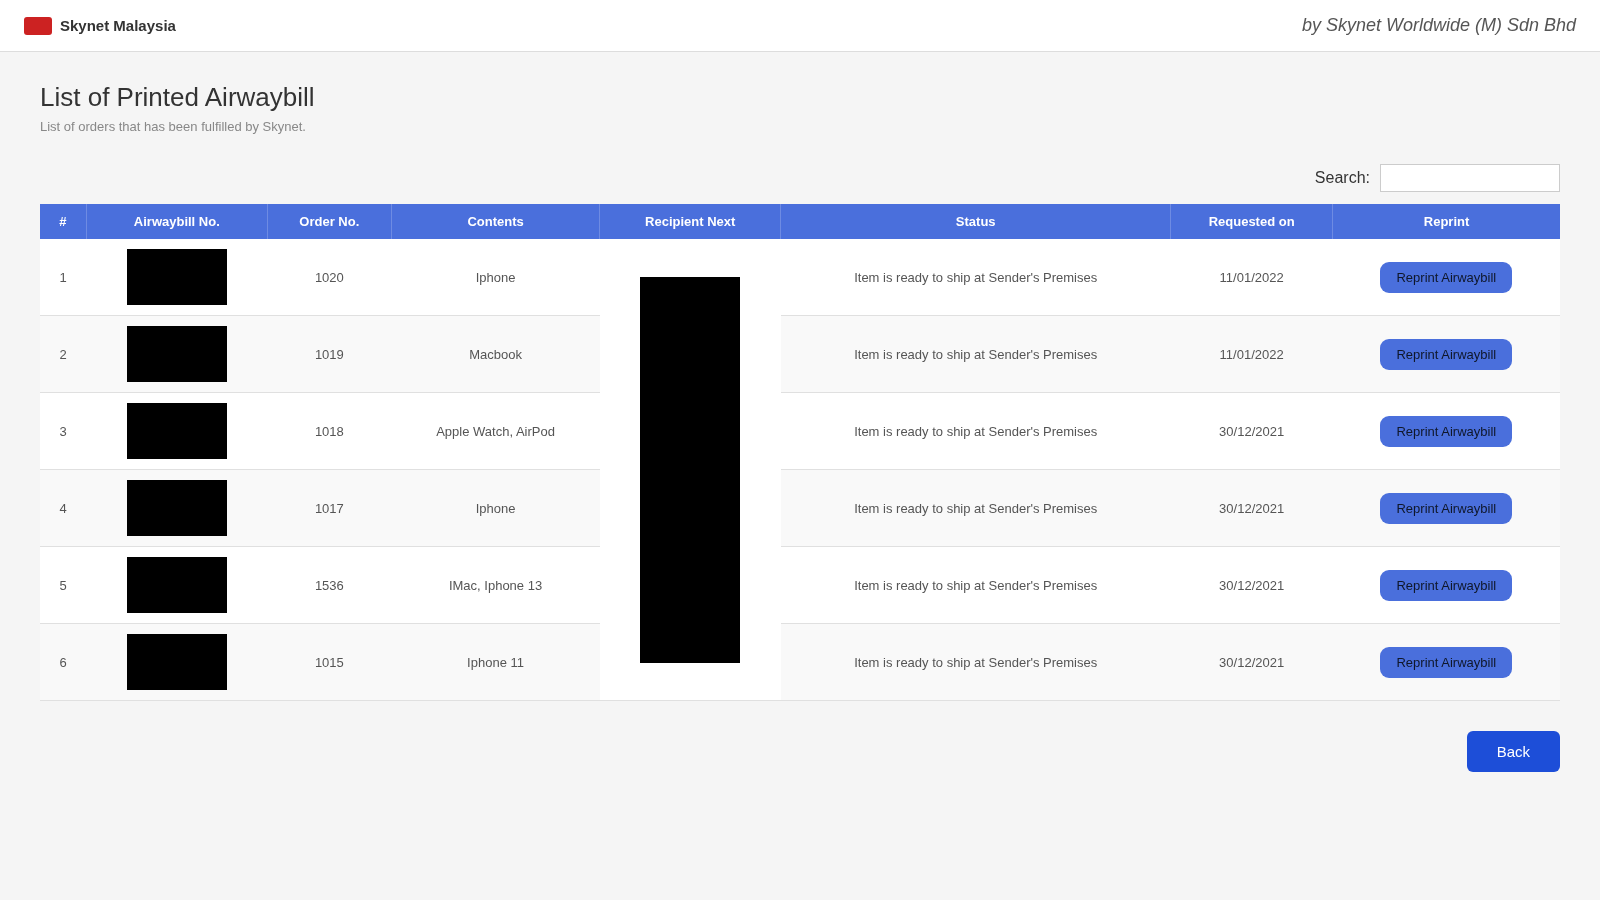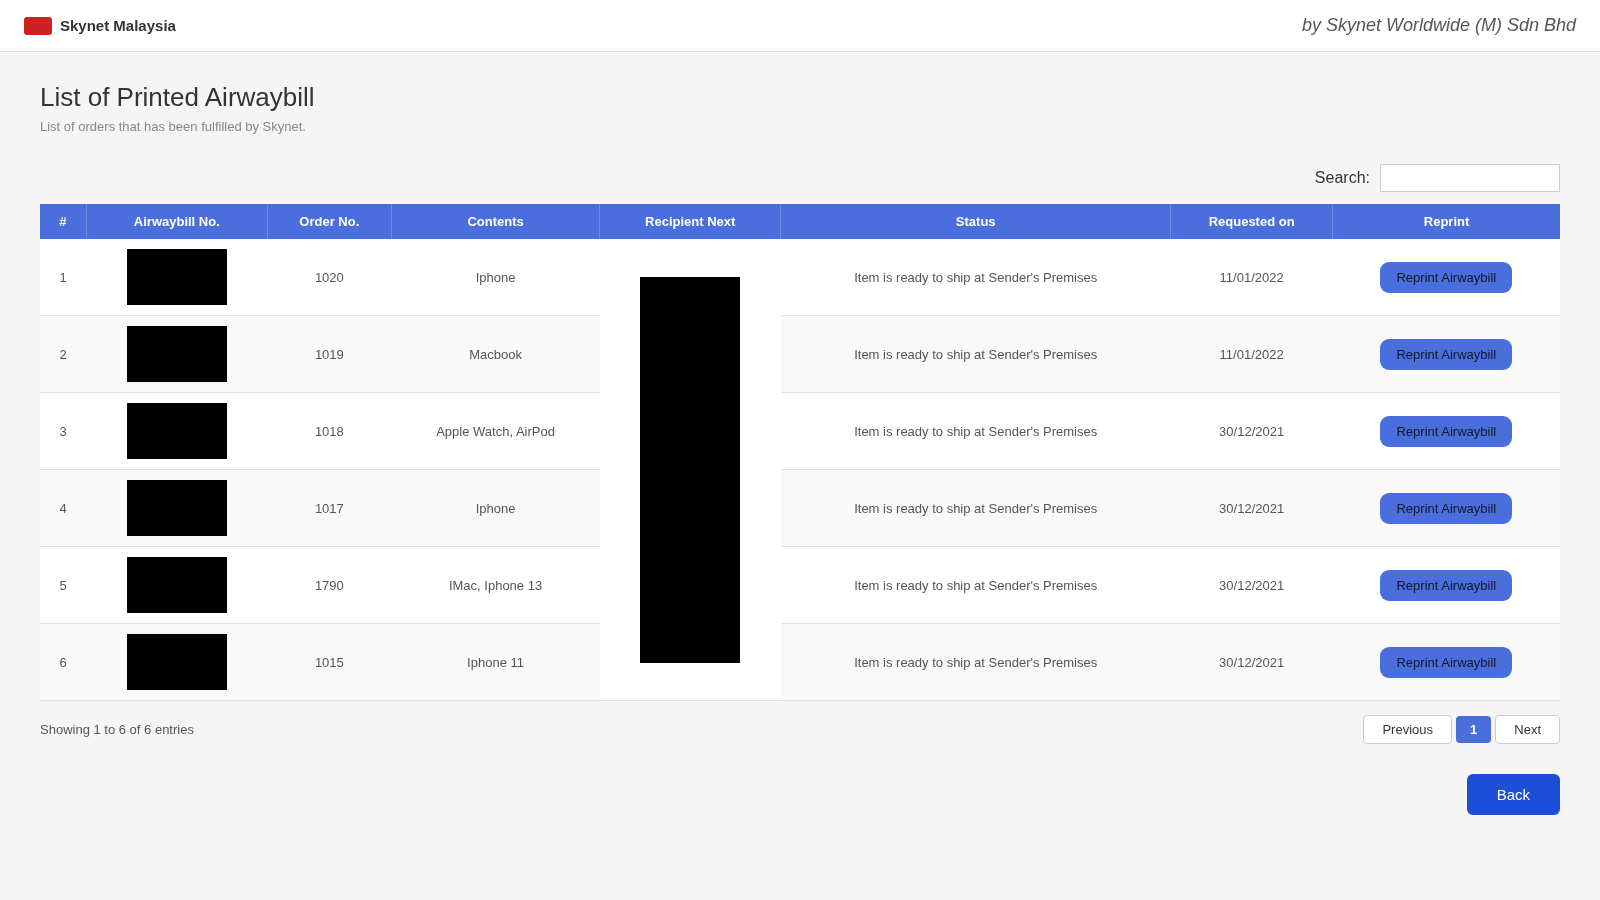--- a/index.html
+++ b/index.html
@@ -254,46 +254,38 @@
           <td>Iphone</td>
           <td>Item is ready to ship at Sender's Premises</td>
           <td>30/12/2021</td>
           <td><button class="reprint-btn">Reprint Airwaybill</button></td>
         </tr>
         <tr>
           <td>5</td>
           <td>
             <div class="airwaybill-cell"></div>
           </td>
-          <td>1790</td>
+          <td>1536</td>
           <td>IMac, Iphone 13</td>
           <td>Item is ready to ship at Sender's Premises</td>
           <td>30/12/2021</td>
           <td><button class="reprint-btn">Reprint Airwaybill</button></td>
         </tr>
         <tr>
           <td>6</td>
           <td>
             <div class="airwaybill-cell"></div>
           </td>
           <td>1015</td>
           <td>Iphone 11</td>
           <td>Item is ready to ship at Sender's Premises</td>
           <td>30/12/2021</td>
           <td><button class="reprint-btn">Reprint Airwaybill</button></td>
         </tr>
       </tbody>
   </table>
 
-  <div class="table-footer">
-    <div class="entries-info">Showing 1 to 6 of 6 entries</div>
-    <div class="pagination">
-      <button class="pagination-btn">Previous</button>
-      <button class="pagination-page">1</button>
-      <button class="pagination-btn">Next</button>
-    </div>
-  </div>
 
   <div class="back-section">
     <button class="back-btn">Back</button>
   </div>
 
 </div>
 
 </body></html>

